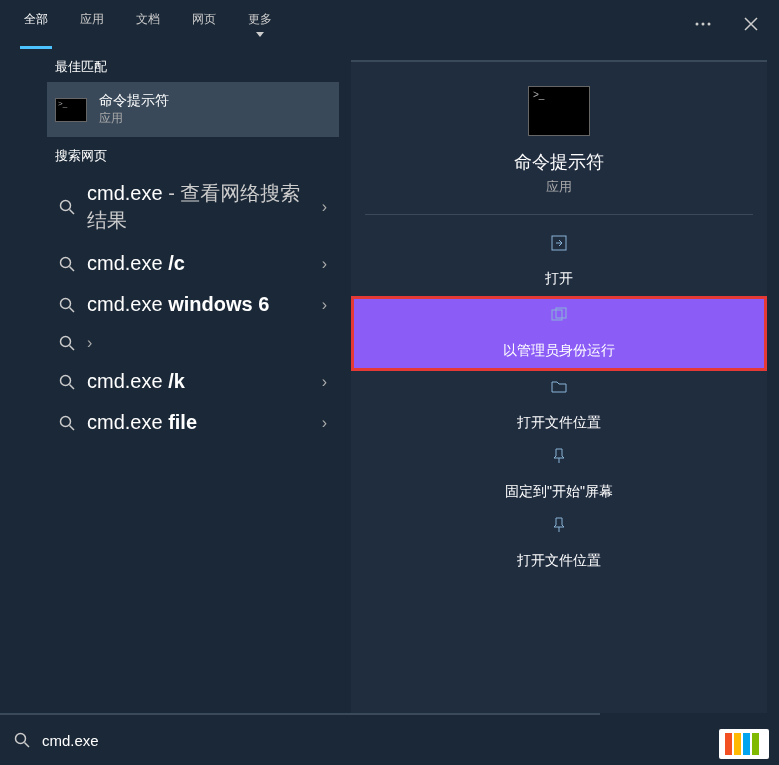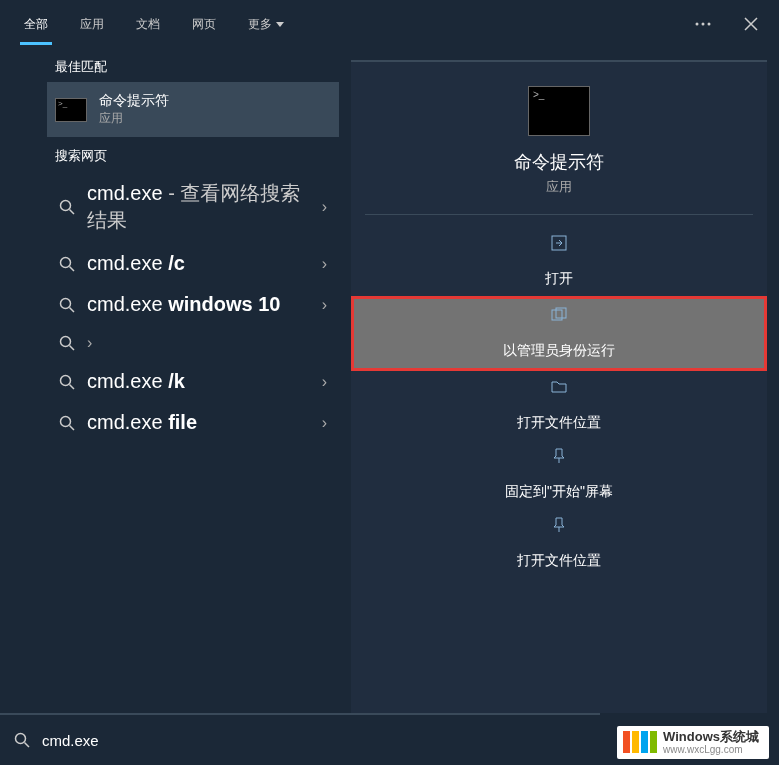--- a/index.html
+++ b/index.html
@@ -3,21 +3,21 @@
   <meta charset="utf-8">
   <style>
     * { margin: 0; padding: 0; box-sizing: border-box; font-family: "Segoe UI", "Microsoft YaHei", sans-serif; }
     body { width: 779px; height: 765px; background: #1b2837; color: #fff; overflow: hidden; position: relative; }
     
     .header { display: flex; align-items: center; height: 48px; padding: 0 8px; position: relative; }
     .tabs { display: flex; gap: 0; }
     .tab { padding: 12px 16px; font-size: 12px; color: #ccc; cursor: pointer; position: relative; }
     .tab.active { color: #fff; }
     .tab.active::after { content: ''; position: absolute; bottom: 0; left: 12px; right: 12px; height: 3px; background: #4cc2ff; }
-    .more-tab { display: flex; align-items: center; gap: 4px; }
+    .more-tab { display: flex; align-items: center; gap: 4px; flex-direction: column; }
     .chevron-down { width: 0; height: 0; border-left: 4px solid transparent; border-right: 4px solid transparent; border-top: 5px solid #ccc; }
     .header-right { margin-left: auto; display: flex; gap: 8px; align-items: center; }
     .icon-btn { width: 40px; height: 40px; display: flex; align-items: center; justify-content: center; cursor: pointer; color: #ccc; }
     
     .main { display: flex; height: 665px; }
     .left-panel { width: 339px; background: #1b2837; padding-left: 47px; }
     .right-panel { flex: 1; background: #1b2837; padding: 12px 12px 0 12px; }
     
     .section-header { padding: 10px 8px 6px 8px; font-size: 13px; color: #fff; }
     
@@ -37,21 +37,21 @@
     
     .preview-pane { background: #202d3f; border-top: 2px solid #3a4a5a; height: 100%; position: relative; }
     .preview-header { display: flex; flex-direction: column; align-items: center; padding: 24px 0 18px 0; border-bottom: 1px solid #3a4a5a; margin: 0 14px; }
     .preview-icon { width: 62px; height: 50px; background: #000; border: 1px solid #666; margin-bottom: 14px; position: relative; }
     .preview-icon::after { content: '>_'; position: absolute; top: 2px; left: 4px; font-size: 10px; color: #aaa; }
     .preview-title { font-size: 18px; color: #fff; margin-bottom: 4px; }
     .preview-sub { font-size: 13px; color: #aaa; }
     
     .actions { padding: 12px 0; }
     .action-item { display: flex; align-items: center; padding: 8px 24px; gap: 16px; cursor: pointer; font-size: 14px; color: #fff; flex-direction: column; }
-    .action-item.highlighted { border: 3px solid #e53935; background: #737373; }
+    .action-item.highlighted { border: 3px solid #e53935; background: #8b5cf6; }
     .action-icon { width: 16px; height: 16px; flex-shrink: 0; }
     
     .search-bar { position: absolute; bottom: 0; left: 0; width: 600px; height: 52px; background: #1b2837; border-top: 2px solid #3a4a5a; display: flex; align-items: center; padding: 0 14px; gap: 12px; }
     .search-input { flex: 1; background: transparent; border: none; outline: none; color: #fff; font-size: 15px; }
     
     .watermark { position: absolute; bottom: 6px; right: 10px; display: flex; align-items: center; gap: 6px; background: #fff; padding: 4px 10px 4px 6px; border-radius: 2px; }
     .wm-bars { display: flex; gap: 2px; }
     .wm-bar { width: 7px; height: 22px; }
     .wm-text { display: flex; flex-direction: column; line-height: 1.1; }
     .wm-title { font-size: 13px; font-weight: 700; color: #333; }
@@ -113,21 +113,21 @@
             <line x1="10.5" y1="10.5" x2="15" y2="15" stroke="#ccc" stroke-width="1.5"></line>
           </svg>
           <span class="web-text"><span>cmd.exe </span><span class="bold">/c</span><span class="suffix"></span></span>
           <span class="chevron-right">›</span>
         </div>
         <div class="web-item">
           <svg class="search-icon" viewBox="0 0 16 16">
             <circle cx="6.5" cy="6.5" r="5" stroke="#ccc" stroke-width="1.5" fill="none"></circle>
             <line x1="10.5" y1="10.5" x2="15" y2="15" stroke="#ccc" stroke-width="1.5"></line>
           </svg>
-          <span class="web-text"><span>cmd.exe </span><span class="bold">windows 10</span><span class="suffix"></span></span>
+          <span class="web-text"><span>cmd.exe </span><span class="bold">windows 6</span><span class="suffix"></span></span>
           <span class="chevron-right">›</span>
         </div>
         <div class="web-item">
           <svg class="search-icon" viewBox="0 0 16 16">
             <circle cx="6.5" cy="6.5" r="5" stroke="#ccc" stroke-width="1.5" fill="none"></circle>
             <line x1="10.5" y1="10.5" x2="15" y2="15" stroke="#ccc" stroke-width="1.5"></line>
           </svg>
           <span class="chevron-right">›</span>
         </div>
         <div class="web-item">
@@ -203,17 +203,13 @@
   <input class="search-input" value="cmd.exe" style="">
 </div>
 
 <div class="watermark">
   <div class="wm-bars">
     <div class="wm-bar" style="background:#f25022"></div>
     <div class="wm-bar" style="background:#ffb900"></div>
     <div class="wm-bar" style="background:#00a4ef"></div>
     <div class="wm-bar" style="background:#7fba00"></div>
   </div>
-  <div class="wm-text">
-    <div class="wm-title">Windows系统城</div>
-    <div class="wm-url">www.wxcLgg.com</div>
-  </div>
 </div>
 
 </body></html>

